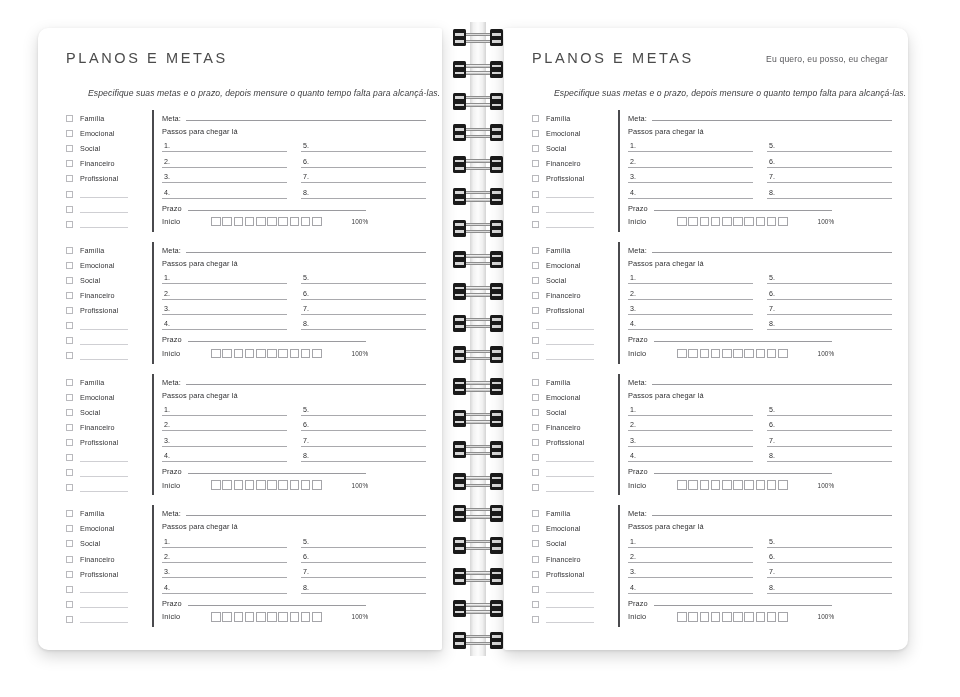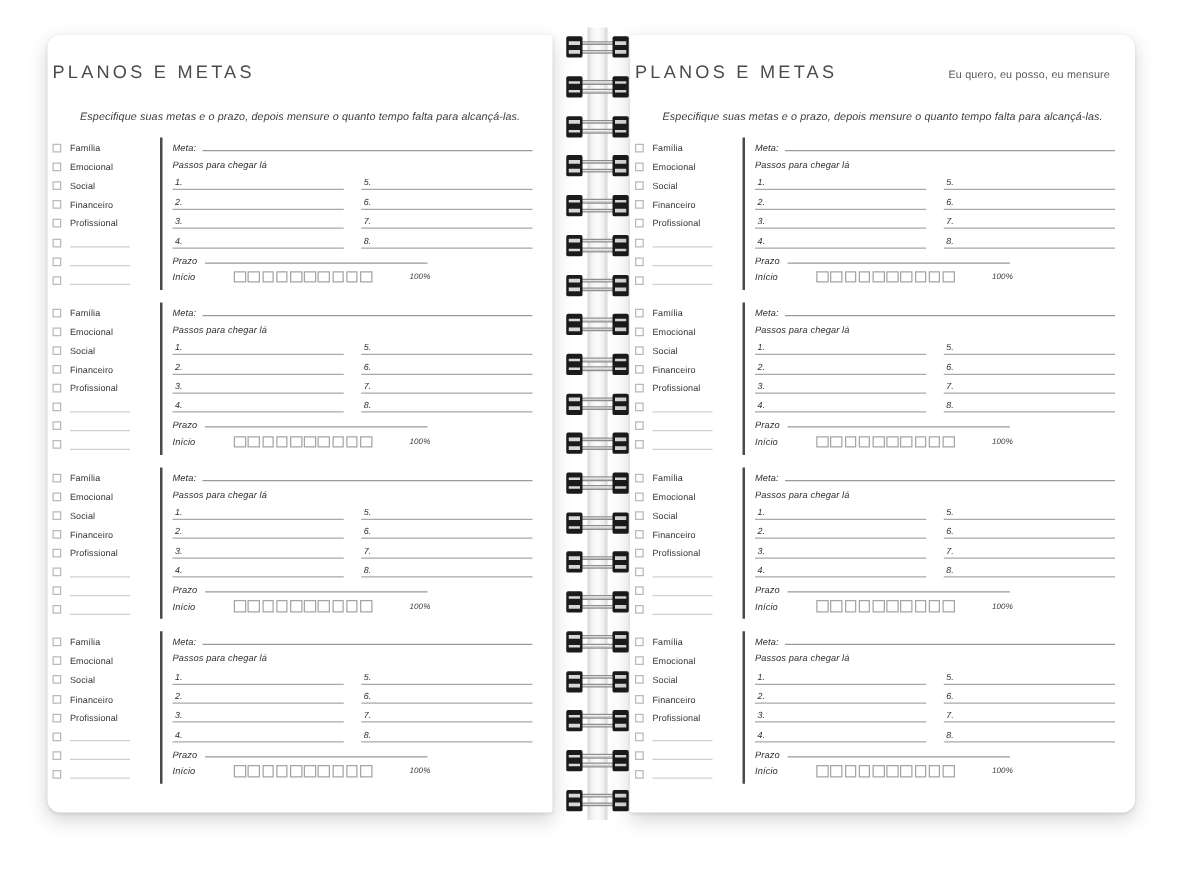--- a/index.html
+++ b/index.html
@@ -39,21 +39,21 @@
     left: 504px;
     width: 404px;
     border-radius: 2px 10px 10px 2px;
   }
 
   .page-inner {
     position: relative;
     width: 100%;
     height: 100%;
     box-sizing: border-box;
-    padding: 22px 16px 10px 4px;
+    padding: 22px 16px 10px 28px;
   }
 
   
   .page-header {
     position: relative;
     height: 34px;
   }
   .page-title {
     font-size: 14.5px;
     letter-spacing: 2.6px;
@@ -121,21 +121,20 @@
     width: 2px;
     background: #4a4a4d;
     flex: 0 0 2px;
     margin-right: 8px;
   }
 
   .fields-col {
     flex: 1 1 auto;
     min-width: 0;
     padding-top: 1px;
-    font-style: italic;
   }
 
   .meta-row {
     display: flex;
     align-items: baseline;
     height: 14px;
   }
   .lbl {
     font-size: 7.4px;
     color: #2f2f31;
@@ -791,21 +790,21 @@
         <span class="wire bot"></span>
         <span class="clamp l"></span>
         <span class="clamp r"></span>
       </div>
     </div>
 
   <div class="page page-right">
     <div class="page-inner">
       <div class="page-header">
         <div class="page-title">PLANOS E METAS</div>
-        <div class="page-motto">Eu quero, eu posso, eu mensure</div>
+        <div class="page-motto">Eu quero, eu posso, eu chegar</div>
       </div>
       <div class="page-subtitle">Especifique suas metas e o prazo, depois mensure o quanto tempo falta para alcançá-las.</div>
       <div class="blocks">
           <div class="goal-block">
             <div class="cat-col">
               <div class="cat-row">
                 <span class="cbox"></span>
                 <span class="cat-label">Família</span>
               </div>
               <div class="cat-row">

